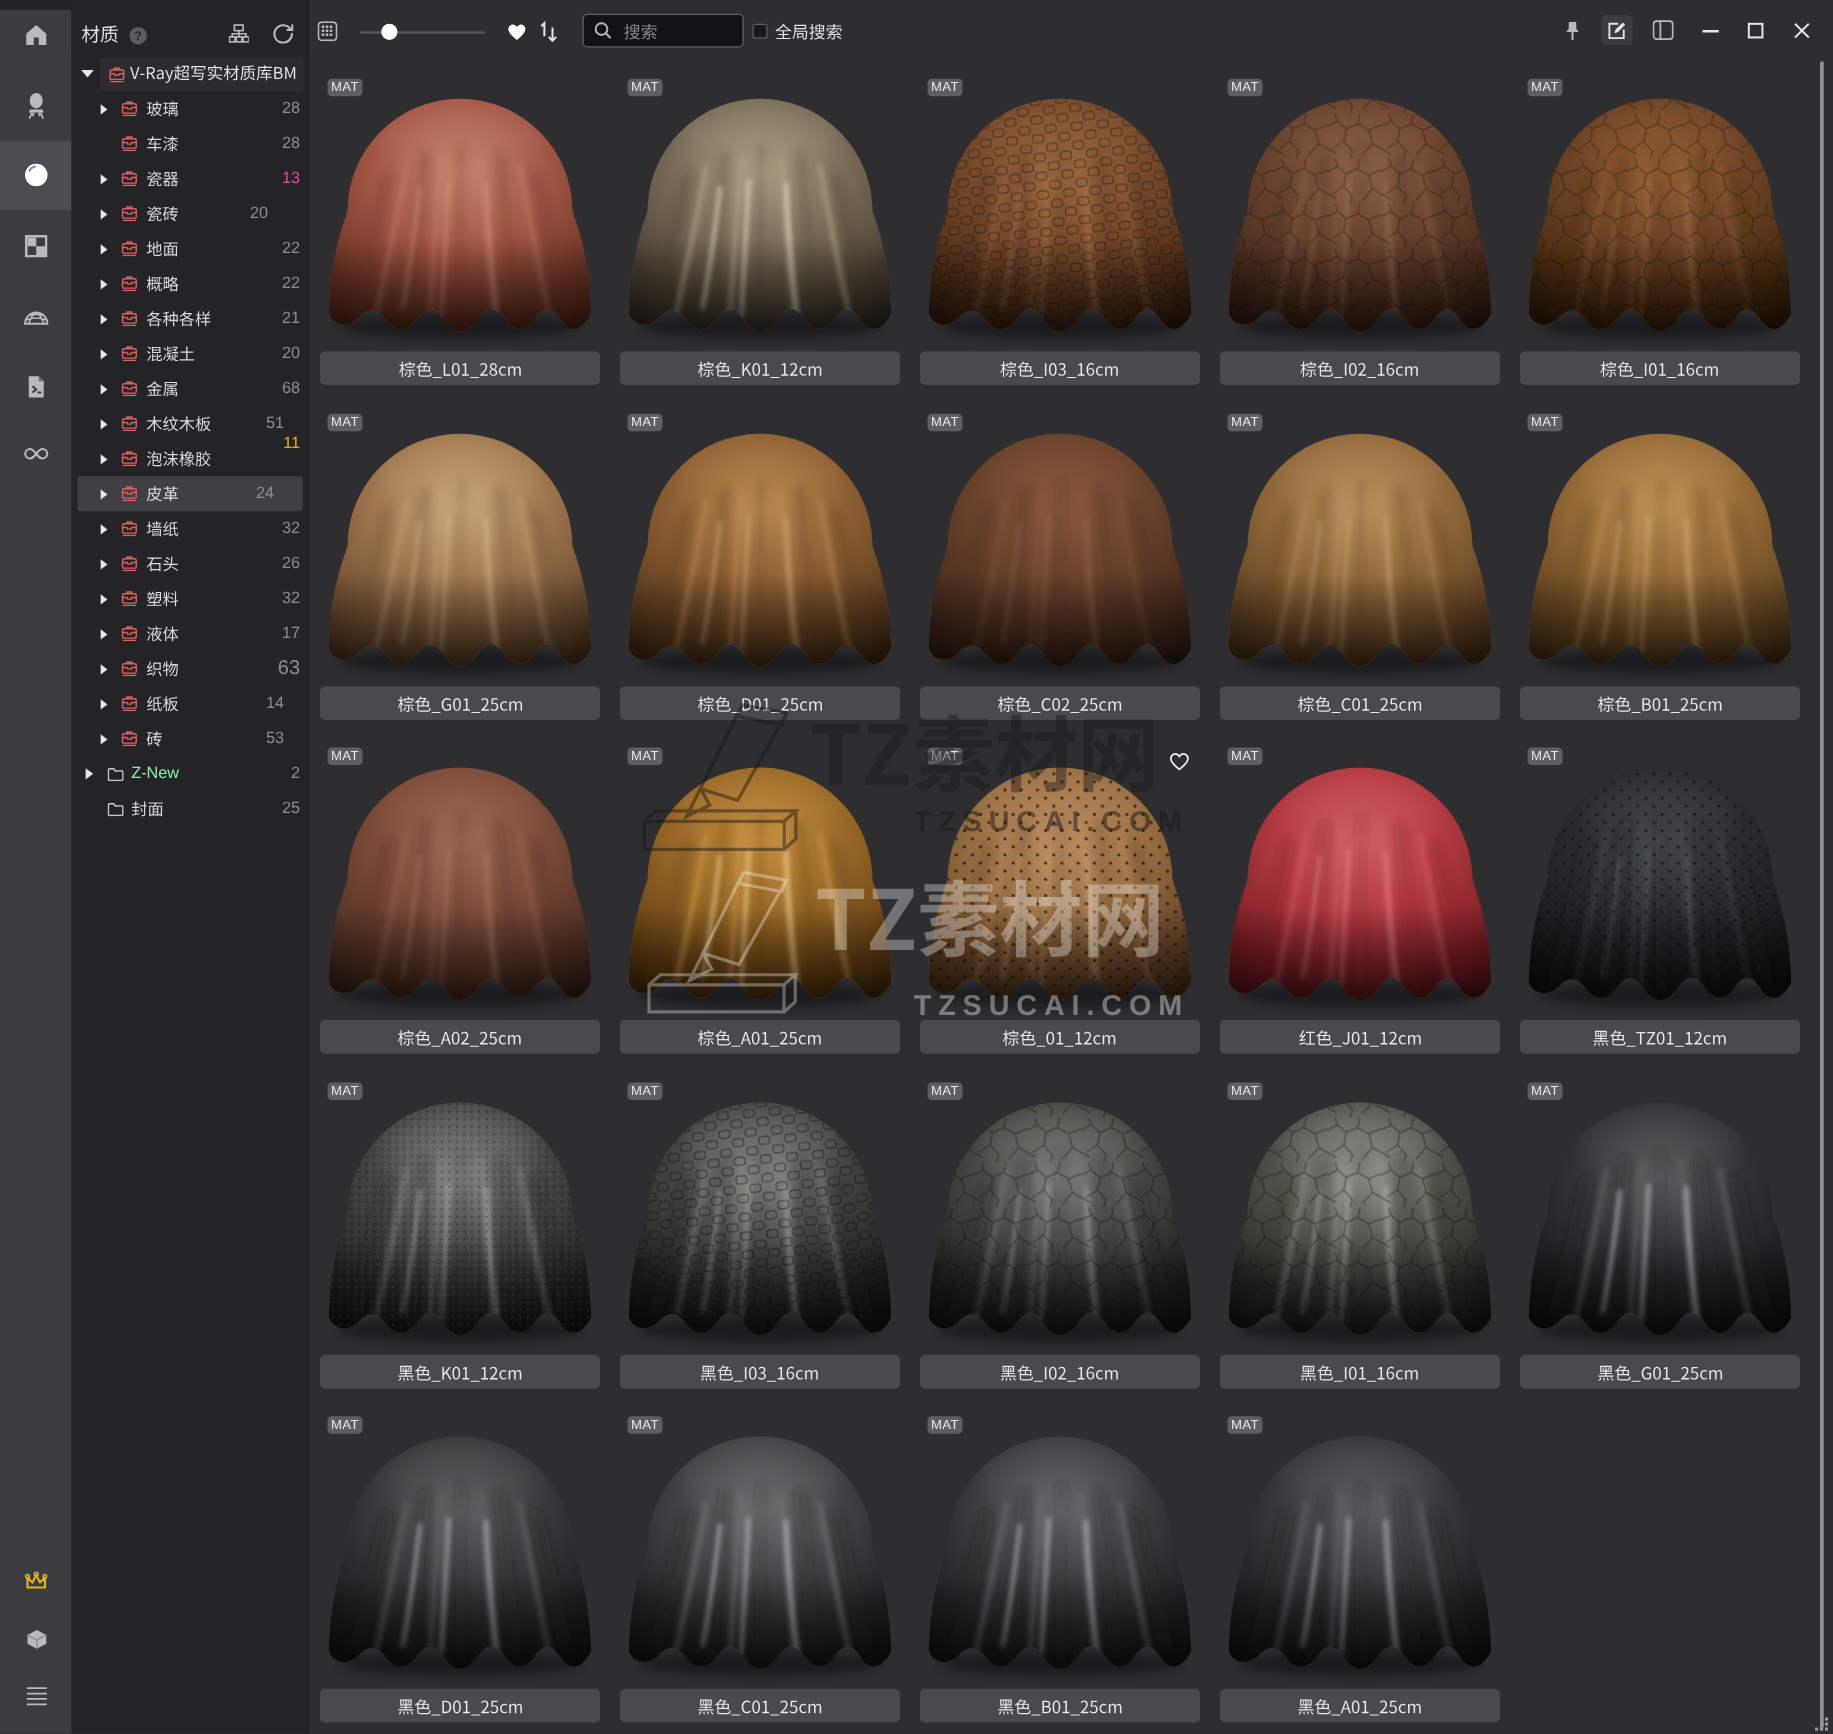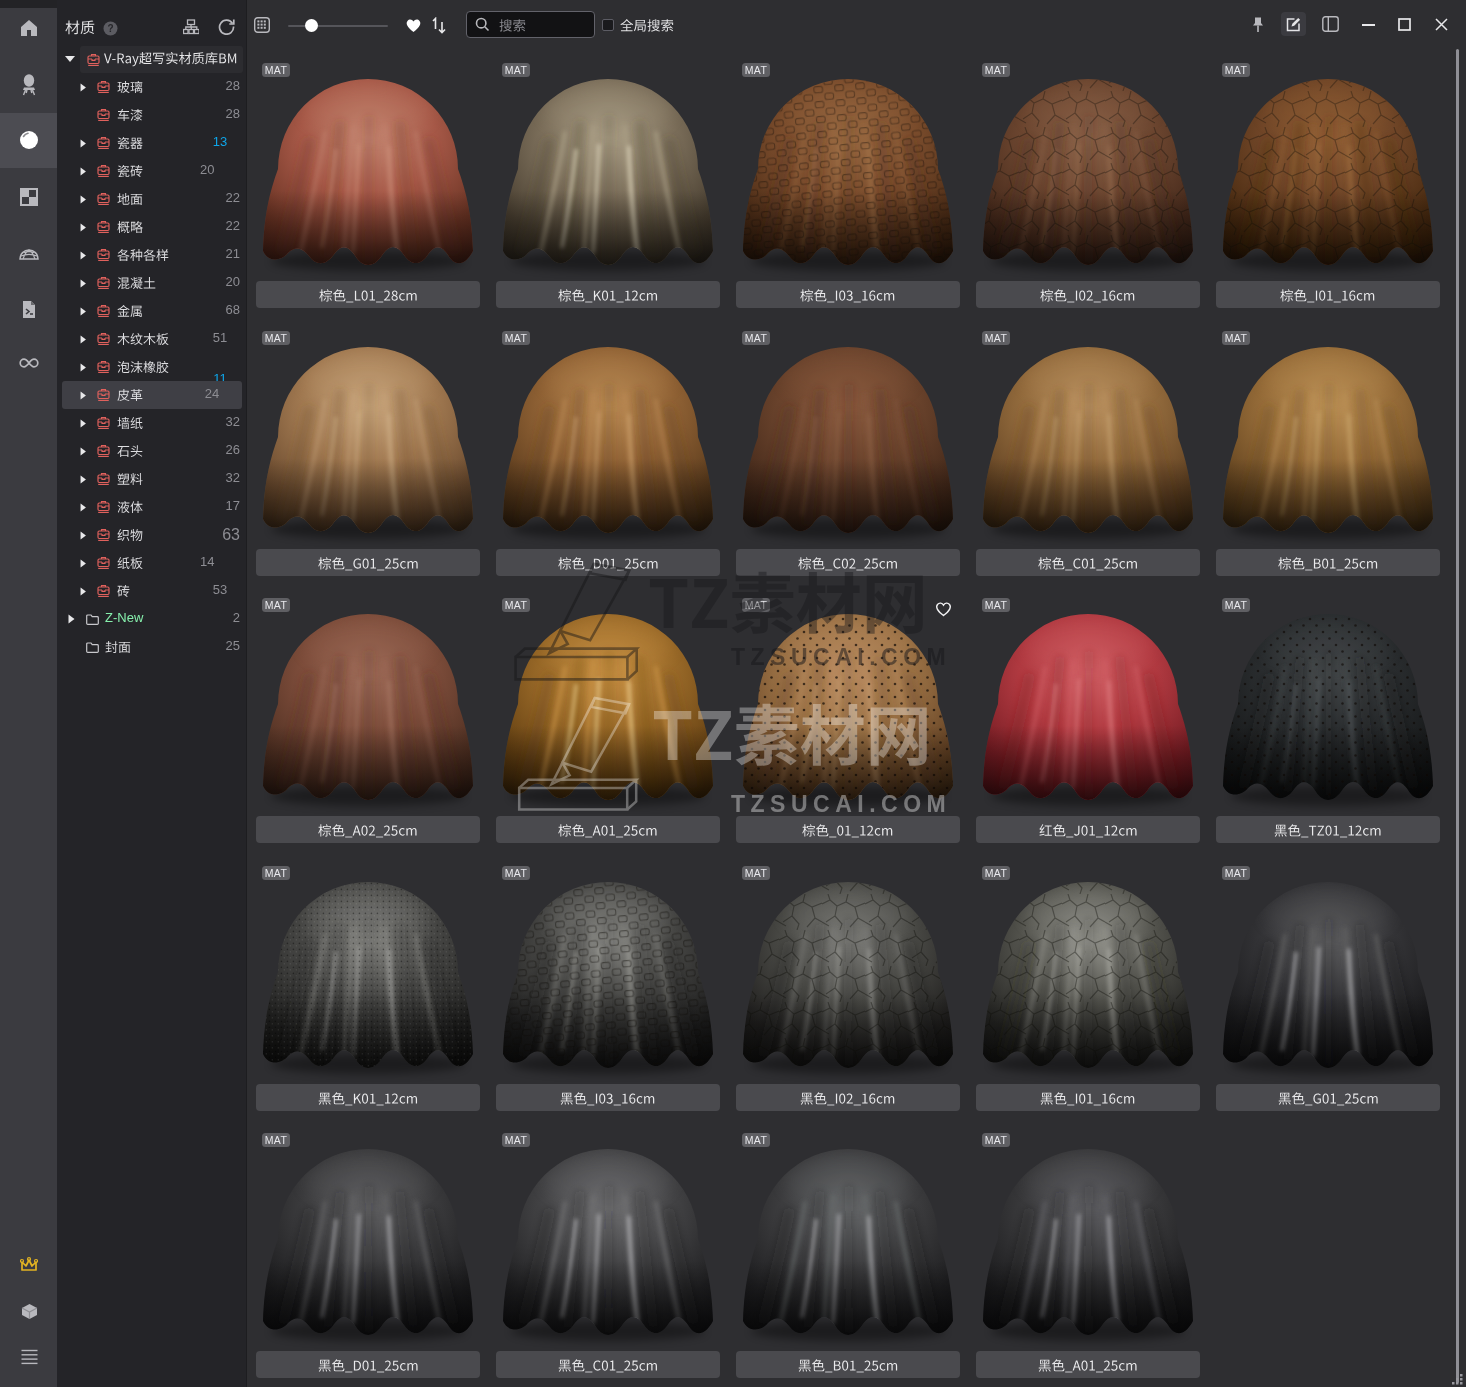--- a/index.html
+++ b/index.html
@@ -140,21 +140,21 @@
         <path d="M4.5,3 L4.5,1.6 L8.5,1.6 L8.5,3"></path>
         <rect x="1" y="3" width="11" height="7.5" rx="1.2"></rect>
         <path d="M1,6 L5,6 M8,6 L12,6 M5,6 L5,7.3 L8,7.3 L8,6"></path>
         <path d="M1.2,12.4 L11.8,12.4"></path>
       </g>
     </svg>
     <svg class="tx " style="left:117.0px;top:134.5px" width="26.0" height="16.9" viewBox="0 -1000 2000 1300" fill="#dddde0">
       <use href="#R74F7" x="0"></use>
       <use href="#R5668" x="1000"></use>
     </svg>
-    <div class="a" style="left:200px;top:134px;width:40px;text-align:center;font-size:13px;color:#0ea5e9">13</div>
+    <div class="a" style="left:200px;top:134px;width:40px;text-align:right;font-size:13px;color:#ec4899">13</div>
     <svg class="a" style="left:80px;top:166.5px" width="6.5" height="9" viewBox="0 0 7 10">
       <path d="M0.5,0.5 L6.5,5 L0.5,9.5 Z" fill="#e8e8ea"></path>
     </svg>
     <svg class="a" style="left:97px;top:164px" width="13" height="13" viewBox="0 0 13 13">
       <g stroke="#e0615d" fill="none" stroke-width="1.15">
         <path d="M4.5,3 L4.5,1.6 L8.5,1.6 L8.5,3"></path>
         <rect x="1" y="3" width="11" height="7.5" rx="1.2"></rect>
         <path d="M1,6 L5,6 M8,6 L12,6 M5,6 L5,7.3 L8,7.3 L8,6"></path>
         <path d="M1.2,12.4 L11.8,12.4"></path>
       </g>
@@ -275,21 +275,21 @@
         <path d="M1,6 L5,6 M8,6 L12,6 M5,6 L5,7.3 L8,7.3 L8,6"></path>
         <path d="M1.2,12.4 L11.8,12.4"></path>
       </g>
     </svg>
     <svg class="tx " style="left:117.0px;top:358.5px" width="52.0" height="16.9" viewBox="0 -1000 4000 1300" fill="#dddde0">
       <use href="#R6CE1" x="0"></use>
       <use href="#R6CAB" x="1000"></use>
       <use href="#R6A61" x="2000"></use>
       <use href="#R80F6" x="3000"></use>
     </svg>
-    <div class="a" style="left:200px;top:371px;width:40px;text-align:center;font-size:13px;color:#0ea5e9">11</div>
+    <div class="a" style="left:200px;top:346px;width:40px;text-align:right;font-size:13px;color:#eab308">11</div>
     <div class="a" style="left:62px;top:381px;width:180px;height:28px;background:#3f3f45;border-radius:3px"></div>
     <svg class="a" style="left:80px;top:390.5px" width="6.5" height="9" viewBox="0 0 7 10">
       <path d="M0.5,0.5 L6.5,5 L0.5,9.5 Z" fill="#e8e8ea"></path>
     </svg>
     <svg class="a" style="left:97px;top:388px" width="13" height="13" viewBox="0 0 13 13">
       <g stroke="#e0615d" fill="none" stroke-width="1.15">
         <path d="M4.5,3 L4.5,1.6 L8.5,1.6 L8.5,3"></path>
         <rect x="1" y="3" width="11" height="7.5" rx="1.2"></rect>
         <path d="M1,6 L5,6 M8,6 L12,6 M5,6 L5,7.3 L8,7.3 L8,6"></path>
         <path d="M1.2,12.4 L11.8,12.4"></path>
@@ -388,21 +388,21 @@
         <path d="M4.5,3 L4.5,1.6 L8.5,1.6 L8.5,3"></path>
         <rect x="1" y="3" width="11" height="7.5" rx="1.2"></rect>
         <path d="M1,6 L5,6 M8,6 L12,6 M5,6 L5,7.3 L8,7.3 L8,6"></path>
         <path d="M1.2,12.4 L11.8,12.4"></path>
       </g>
     </svg>
     <svg class="tx " style="left:117.0px;top:554.5px" width="26.0" height="16.9" viewBox="0 -1000 2000 1300" fill="#dddde0">
       <use href="#R7EB8" x="0"></use>
       <use href="#R677F" x="1000"></use>
     </svg>
-    <div class="a" style="left:200px;top:554px;width:40px;text-align:left;font-size:13px;color:#8d8d93">14</div>
+    <div class="a" style="left:200px;top:554px;width:40px;text-align:center;font-size:13px;color:#8d8d93">14</div>
     <svg class="a" style="left:80px;top:586.5px" width="6.5" height="9" viewBox="0 0 7 10">
       <path d="M0.5,0.5 L6.5,5 L0.5,9.5 Z" fill="#e8e8ea"></path>
     </svg>
     <svg class="a" style="left:97px;top:584px" width="13" height="13" viewBox="0 0 13 13">
       <g stroke="#e0615d" fill="none" stroke-width="1.15">
         <path d="M4.5,3 L4.5,1.6 L8.5,1.6 L8.5,3"></path>
         <rect x="1" y="3" width="11" height="7.5" rx="1.2"></rect>
         <path d="M1,6 L5,6 M8,6 L12,6 M5,6 L5,7.3 L8,7.3 L8,6"></path>
         <path d="M1.2,12.4 L11.8,12.4"></path>
       </g>

